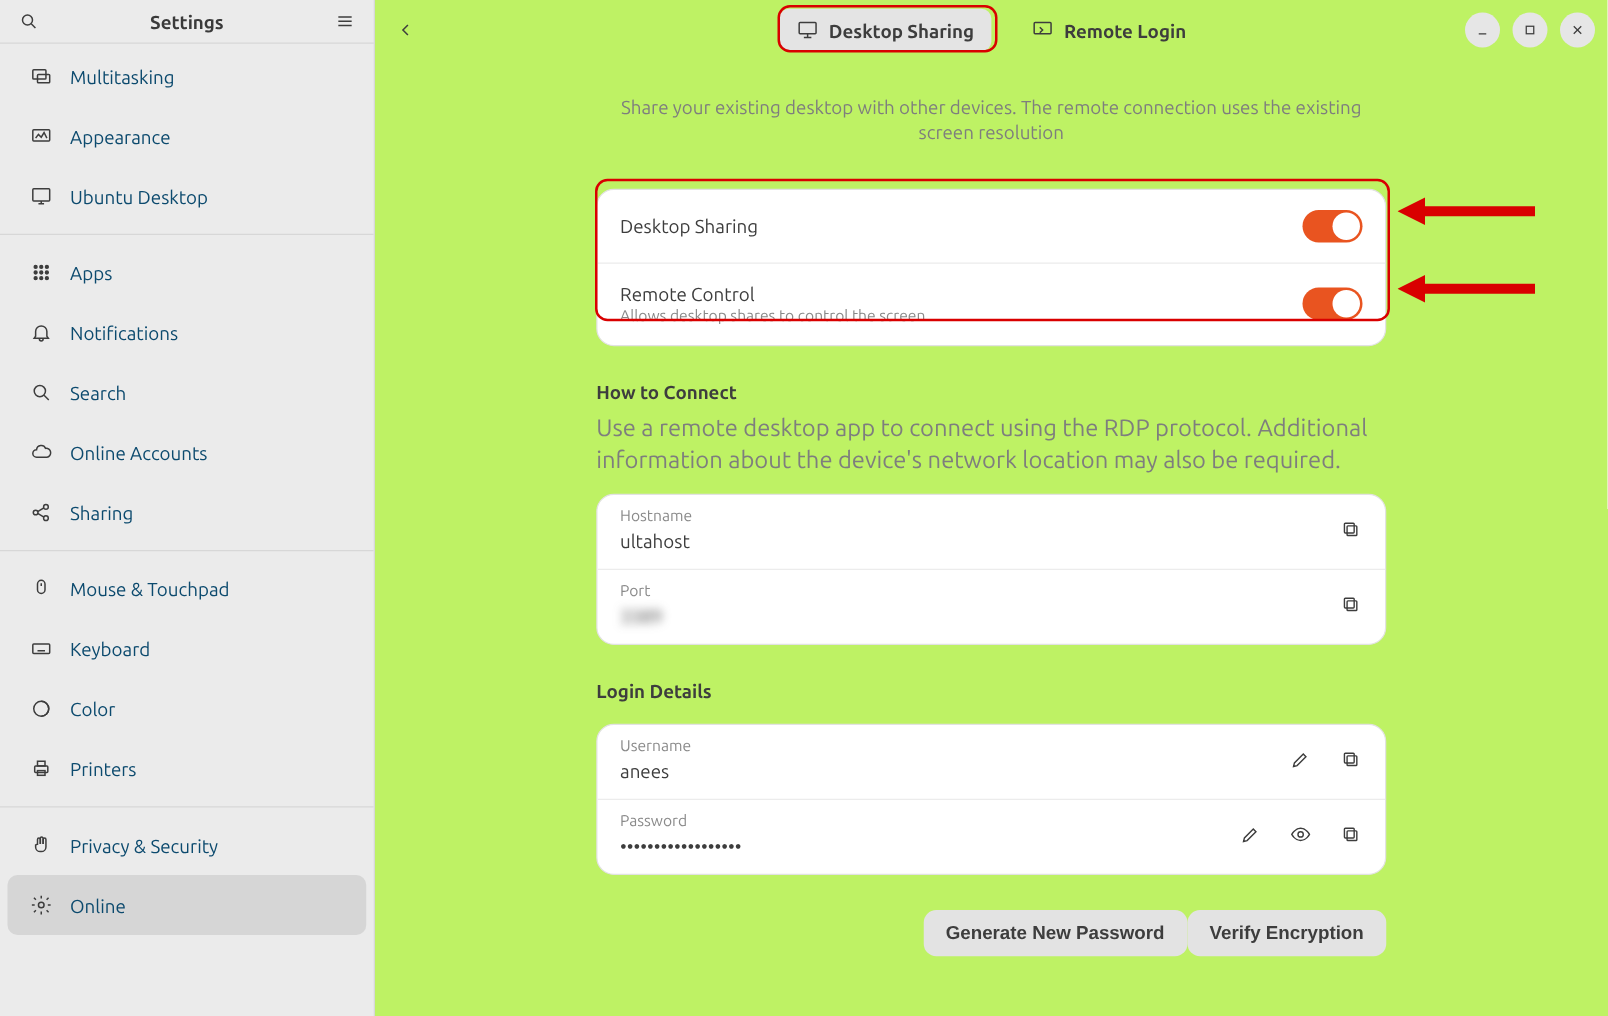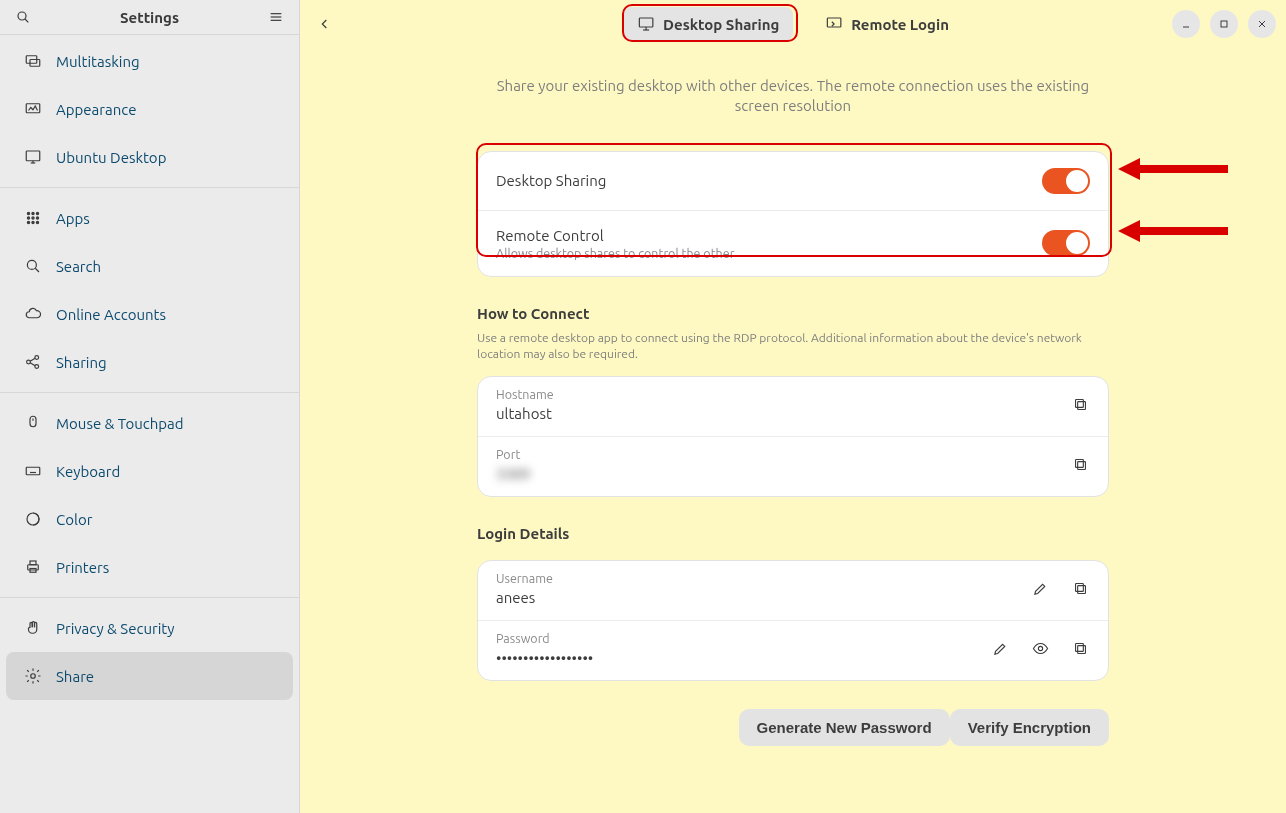--- a/index.html
+++ b/index.html
@@ -12,21 +12,21 @@
   .sidebar-header .title { flex: 1; text-align: center; font-weight: 600; font-size: 15px; color: #3a3a3a; }
   .hdr-btn { width: 30px; height: 30px; display: flex; align-items: center; justify-content: center; border-radius: 6px; color: #3d3d3d; }
   .sidebar-list { flex: 1; overflow-y: auto; padding-top: 2px; }
   .sidebar-sep { height: 1px; background: #d7d7d7; margin: 6px 0; }
   .sidebar-item { display: flex; align-items: center; height: 48px; padding: 0 16px; font-size: 15px; color: #0c4a6e; cursor: pointer; border-radius: 8px; margin: 0 6px; }
   .sidebar-item.active { background: #d6d6d6; }
   .sidebar-item .icon { width: 22px; height: 22px; display: flex; align-items: center; justify-content: center; margin-right: 12px; color: #3d3d3d; }
   .sidebar-item .icon svg { width: 18px; height: 18px; stroke: currentColor; fill: none; stroke-width: 1.6; }
 
   
-  .main { flex: 1; height: 813px; background: #fef9c3; display: flex; flex-direction: column; }
+  .main { flex: 1; height: 813px; background: #bef264; display: flex; flex-direction: column; }
   .main-header { height: 48px; display: flex; align-items: center; padding: 0 10px; position: relative; }
   .back-btn { width: 30px; height: 30px; display: flex; align-items: center; justify-content: center; color: #3d3d3d; border-radius: 6px; }
   .tabbar { position: absolute; left: 50%; transform: translateX(-50%); display: flex; gap: 18px; }
   .tab { display: flex; align-items: center; gap: 8px; height: 34px; padding: 0 14px; border-radius: 8px; font-size: 15px; font-weight: 600; color: #3d3d3d; cursor: pointer; }
   .tab.active { background: #e4e4e4; }
   .tab .t-icon { width: 18px; height: 18px; display: flex; align-items: center; justify-content: center; }
   .window-ctrls { margin-left: auto; display: flex; gap: 10px; }
   .winc { width: 28px; height: 28px; border-radius: 50%; background: #e6e6e6; display: flex; align-items: center; justify-content: center; color: #3d3d3d; cursor: pointer; }
   .winc svg { width: 12px; height: 12px; stroke: currentColor; fill: none; stroke-width: 2; }
 
@@ -45,21 +45,21 @@
   .blurred { filter: blur(4px); }
 
   .toggle { width: 48px; height: 26px; border-radius: 13px; background: #e95420; position: relative; }
   .toggle::after { content: ""; position: absolute; top: 2px; right: 2px; width: 22px; height: 22px; border-radius: 50%; background: #fff; }
 
   .row-actions { display: flex; gap: 20px; align-items: center; margin-left: 12px; }
   .act-icon { width: 20px; height: 20px; display: flex; align-items: center; justify-content: center; color: #3d3d3d; cursor: pointer; }
   .act-icon svg { width: 17px; height: 17px; stroke: currentColor; fill: none; stroke-width: 1.6; }
 
   .section-title { width: 632px; font-size: 15px; font-weight: 700; color: #3d3d3d; margin-bottom: 8px; }
-  .section-desc { width: 632px; font-size: 12px; color: #7e7e7e; line-height: 1.35; margin-bottom: 14px; }
+  .section-desc { width: 632px; font-size: 19px; color: #7e7e7e; line-height: 1.35; margin-bottom: 14px; }
 
   .btn-row { width: 632px; display: flex; justify-content: flex-end; margin-bottom: 30px; }
   .flat-btn { background: #e3e3e3; border: none; border-radius: 10px; padding: 10px 18px; font-size: 15px; font-weight: 600; color: #3d3d3d; cursor: pointer; }
 
   
   .anno-box { position: absolute; border: 2.5px solid #d90000; border-radius: 10px; pointer-events: none; }
   .arrow { position: absolute; pointer-events: none; }
   .arrow svg { width: 110px; height: 30px; }
   .arrow polygon, .arrow rect { fill: #d90000; }
 
@@ -127,20 +127,29 @@
             <circle cx="6" cy="18" r="1.5" fill="currentColor"></circle>
             <circle cx="12" cy="18" r="1.5" fill="currentColor"></circle>
             <circle cx="18" cy="18" r="1.5" fill="currentColor"></circle>
           </svg>
         </span>
       <span>Apps</span>
     </div>
     <div class="sidebar-item">
       <span class="icon">
           <svg viewBox="0 0 24 24">
+            <path d="M6 16V11a6 6 0 0 1 12 0v5l1.5 2H4.5L6 16z"></path>
+            <path d="M10 19a2 2 0 0 0 4 0"></path>
+          </svg>
+        </span>
+      <span>Notifications</span>
+    </div>
+    <div class="sidebar-item">
+      <span class="icon">
+          <svg viewBox="0 0 24 24">
             <circle cx="10.5" cy="10.5" r="6"></circle>
             <line x1="15" y1="15" x2="20" y2="20"></line>
           </svg>
         </span>
       <span>Search</span>
     </div>
     <div class="sidebar-item">
       <span class="icon">
           <svg viewBox="0 0 24 24">
             <path d="M7 17a4 4 0 0 1 0-8 5 5 0 0 1 9.6-1.4A4 4 0 1 1 18 17H7z"></path>
@@ -214,21 +223,21 @@
         </span>
       <span>Privacy &amp; Security</span>
     </div>
     <div class="sidebar-item active">
       <span class="icon">
           <svg viewBox="0 0 24 24">
             <circle cx="12" cy="12" r="3"></circle>
             <path d="M12 2v3M12 19v3M4.2 4.2l2.1 2.1M17.7 17.7l2.1 2.1M2 12h3M19 12h3M4.2 19.8l2.1-2.1M17.7 6.3l2.1-2.1"></path>
           </svg>
         </span>
-      <span>Share</span>
+      <span>Online</span>
     </div>
   </div>
 </aside>
 
 <main class="main" style="position:relative;">
   <div class="main-header">
     <div class="back-btn">
       <svg viewBox="0 0 24 24" width="16" height="16">
           <polyline points="14 6 8 12 14 18" fill="none" stroke="currentColor" stroke-width="1.8"></polyline>
         </svg>
@@ -280,21 +289,21 @@
     <div class="group">
       <div class="row">
         <div class="labels">
           <div class="lbl">Desktop Sharing</div>
         </div>
         <div class="toggle"></div>
       </div>
       <div class="row">
         <div class="labels">
           <div class="lbl">Remote Control</div>
-          <div class="sub">Allows desktop shares to control the other</div>
+          <div class="sub">Allows desktop shares to control the screen</div>
         </div>
         <div class="toggle"></div>
       </div>
     </div>
 
     <div class="section-title">How to Connect</div>
     <div class="section-desc">Use a remote desktop app to connect using the RDP protocol. Additional information about the device's network location may also be required.</div>
     <div class="group">
       <div class="row readonly">
         <div class="labels">

